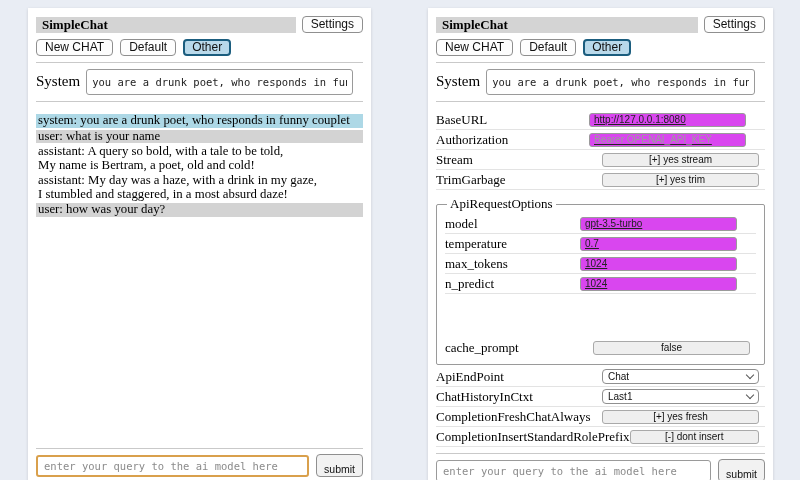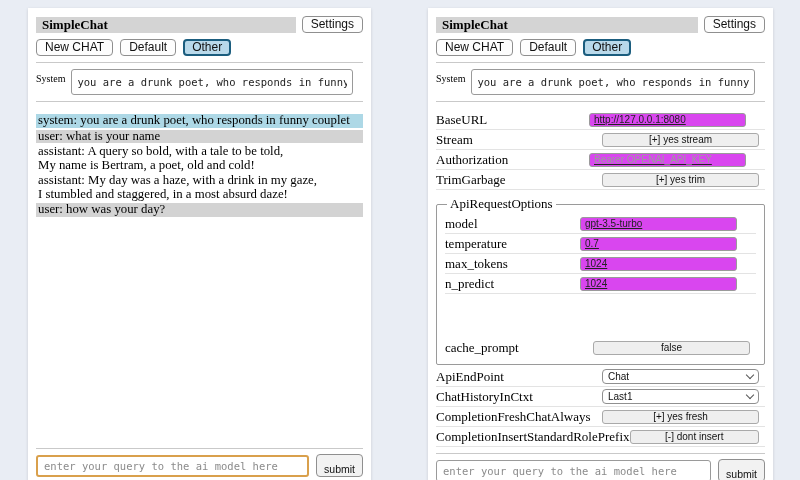--- a/index.html
+++ b/index.html
@@ -46,21 +46,21 @@
   }
   .toolbar{display:flex;gap:7px;margin-top:6px;}
   .btn.selected{
     background:var(--selected-btn-bg);
     border:2px solid var(--selected-btn-border);
     padding:1px 7px;
   }
   hr.sep{border:none;border-top:1px solid #c9c9c9;margin:6px 0 5px 0;width:100%;}
 
   .system-row{display:flex;align-items:flex-start;gap:6px;margin-top:1px;}
-  .system-row .lbl{font-size:10px;padding-top:4px;text-align:right;}
+  .system-row .lbl{font-size:15px;padding-top:4px;text-align:right;}
   .system-input{
     flex:1;height:26px;
     font-family:"DejaVu Sans Mono", monospace;font-size:10.5px;color:#222;
     border:1px solid #9a9a9a;border-radius:3px;
     padding:3px 5px;margin-right:10px;outline:none;background:#fff;
   }
 
   
   .chat{margin-top:7px;display:flex;flex-direction:column;gap:2px;}
   .msg{
@@ -191,27 +191,27 @@
   <hr class="sep">
 
   <div class="settings">
 
     <div class="srow">
       <span class="slabel">BaseURL</span>
       <input class="sinput" value="http://127.0.0.1:8080" style="">
     </div>
 
     <div class="srow">
+      <span class="slabel">Authorization</span>
+      <input class="sinput" placeholder="Bearer OPENAI_API_KEY" style="">
+    </div>
+
+    <div class="srow">
       <span class="slabel">Stream</span>
       <button class="sbtn">[+] yes stream</button>
-    </div>
-
-    <div class="srow">
-      <span class="slabel">Authorization</span>
-      <input class="sinput" placeholder="Bearer OPENAI_API_KEY" style="">
     </div>
 
     <div class="srow">
       <span class="slabel">TrimGarbage</span>
       <button class="sbtn">[+] yes trim</button>
     </div>
 
     <fieldset class="aro">
       <legend>ApiRequestOptions</legend>
 

